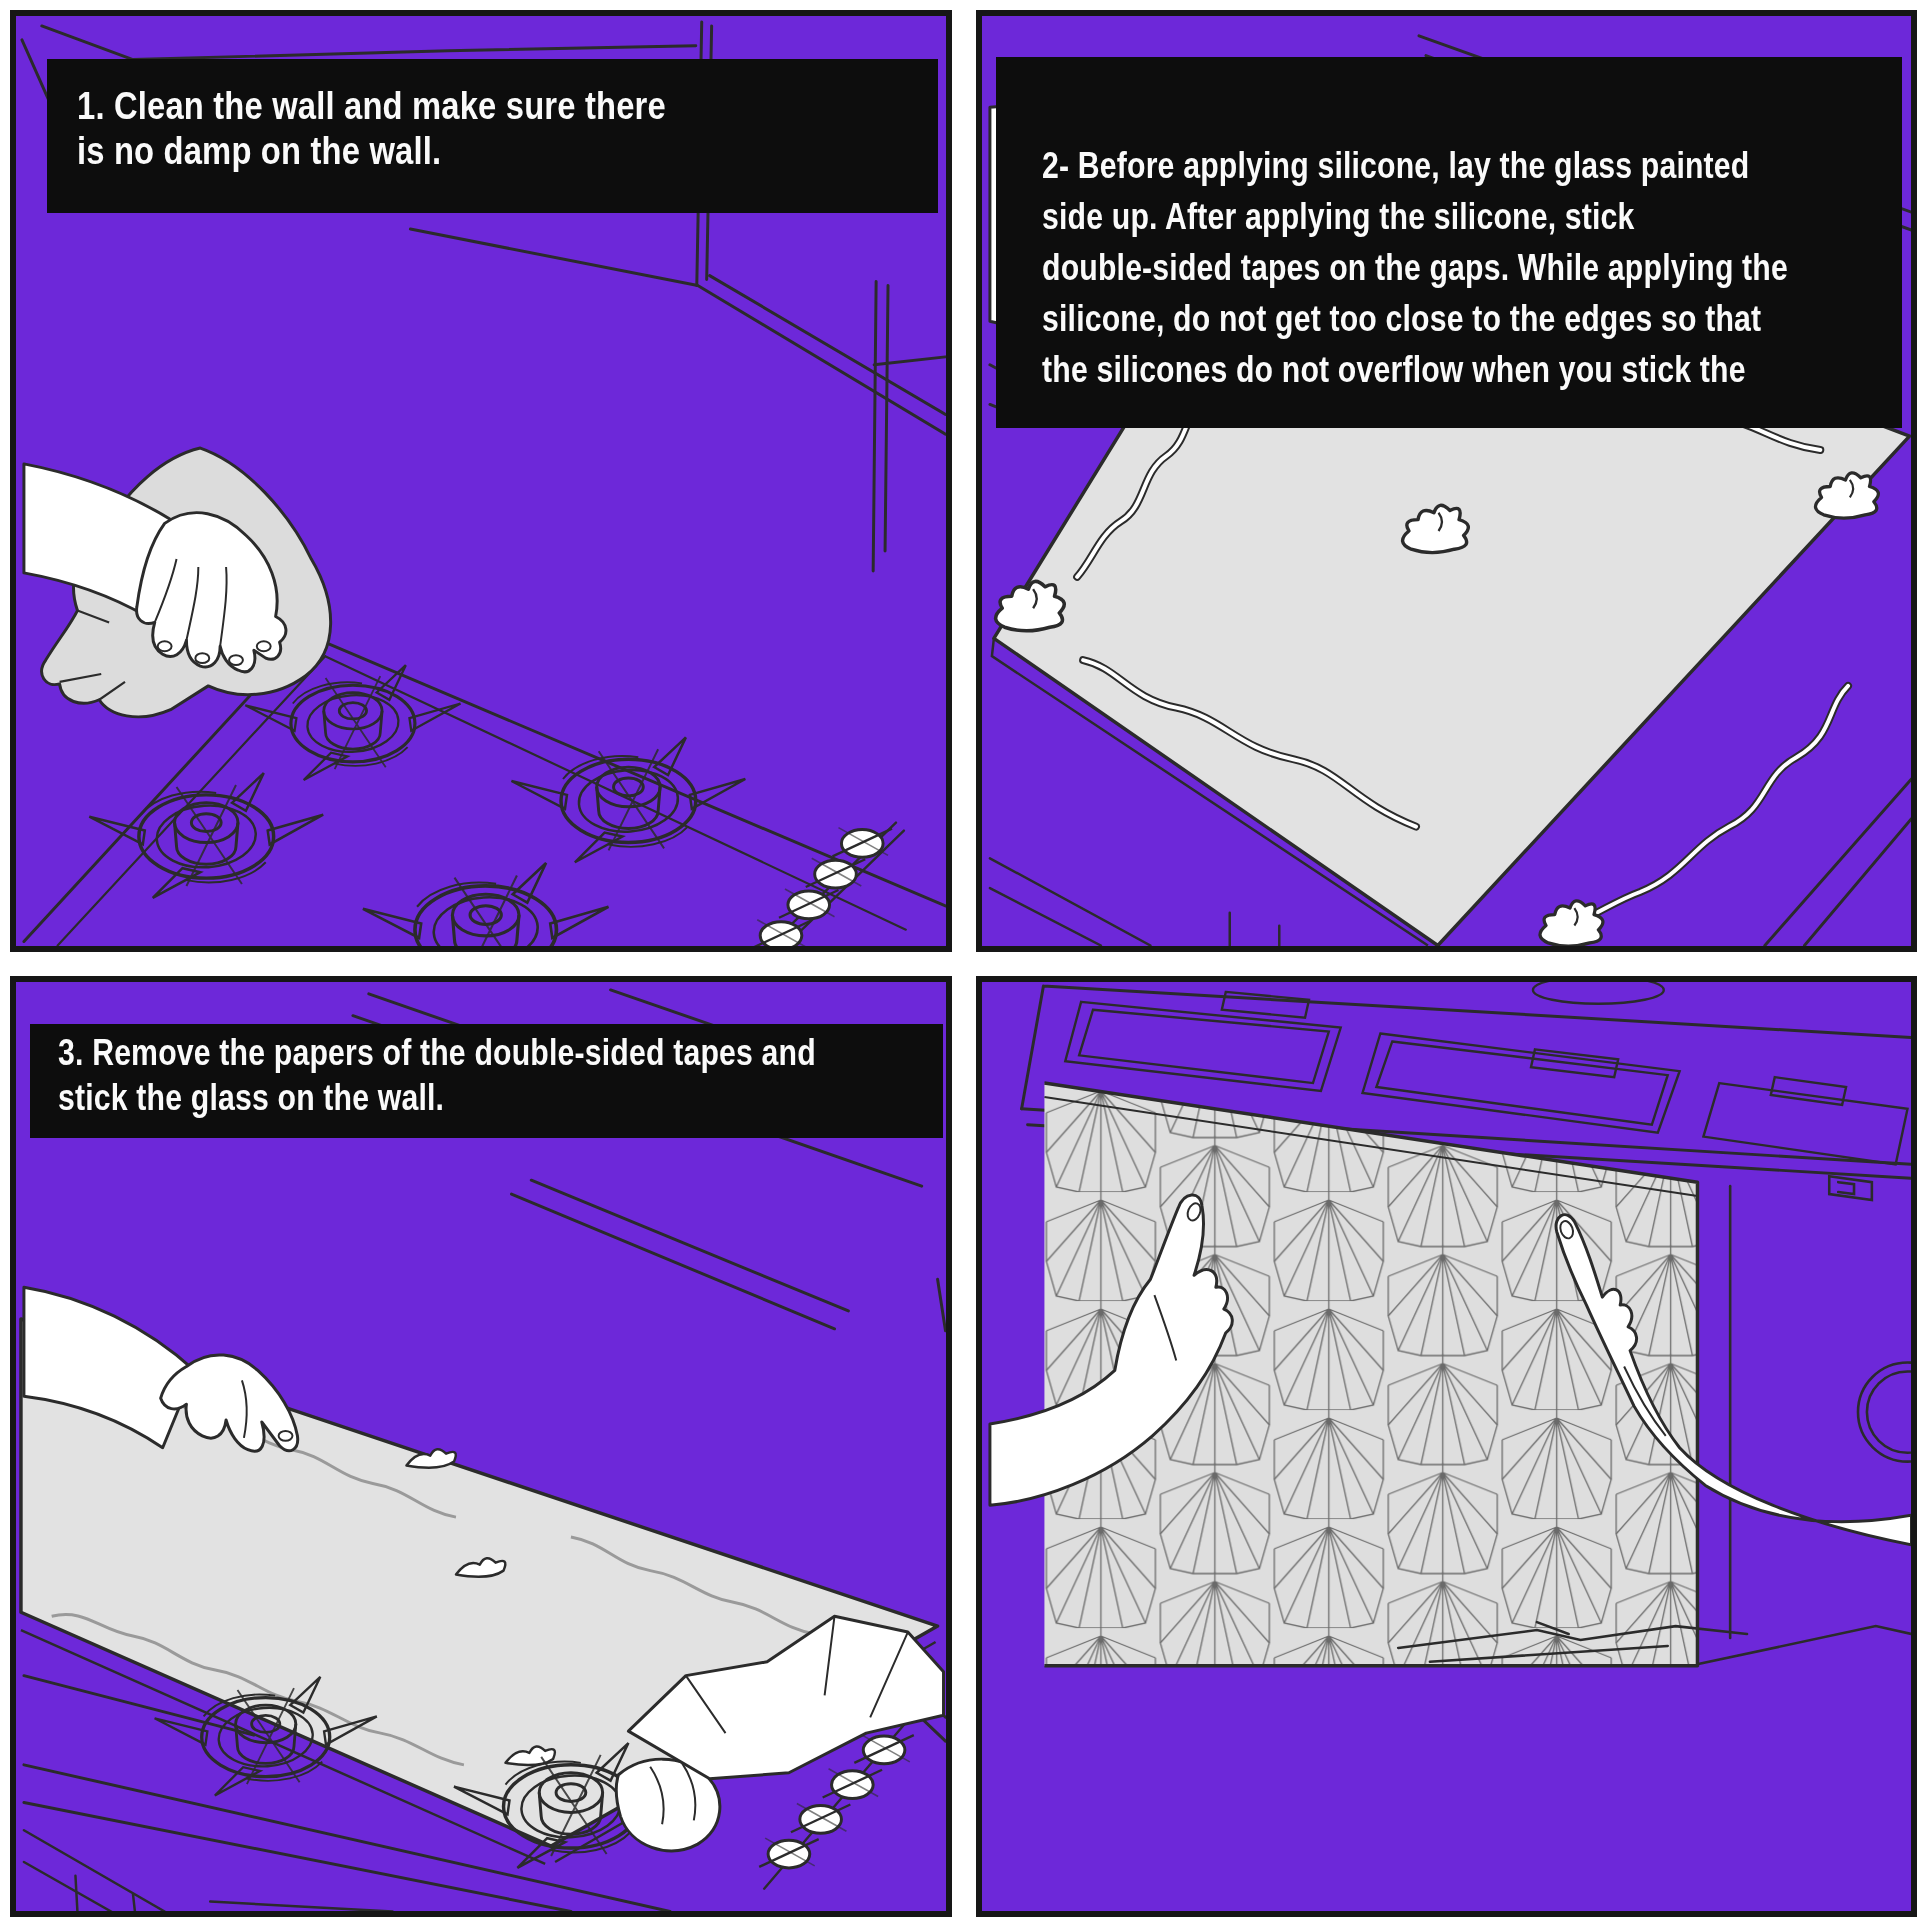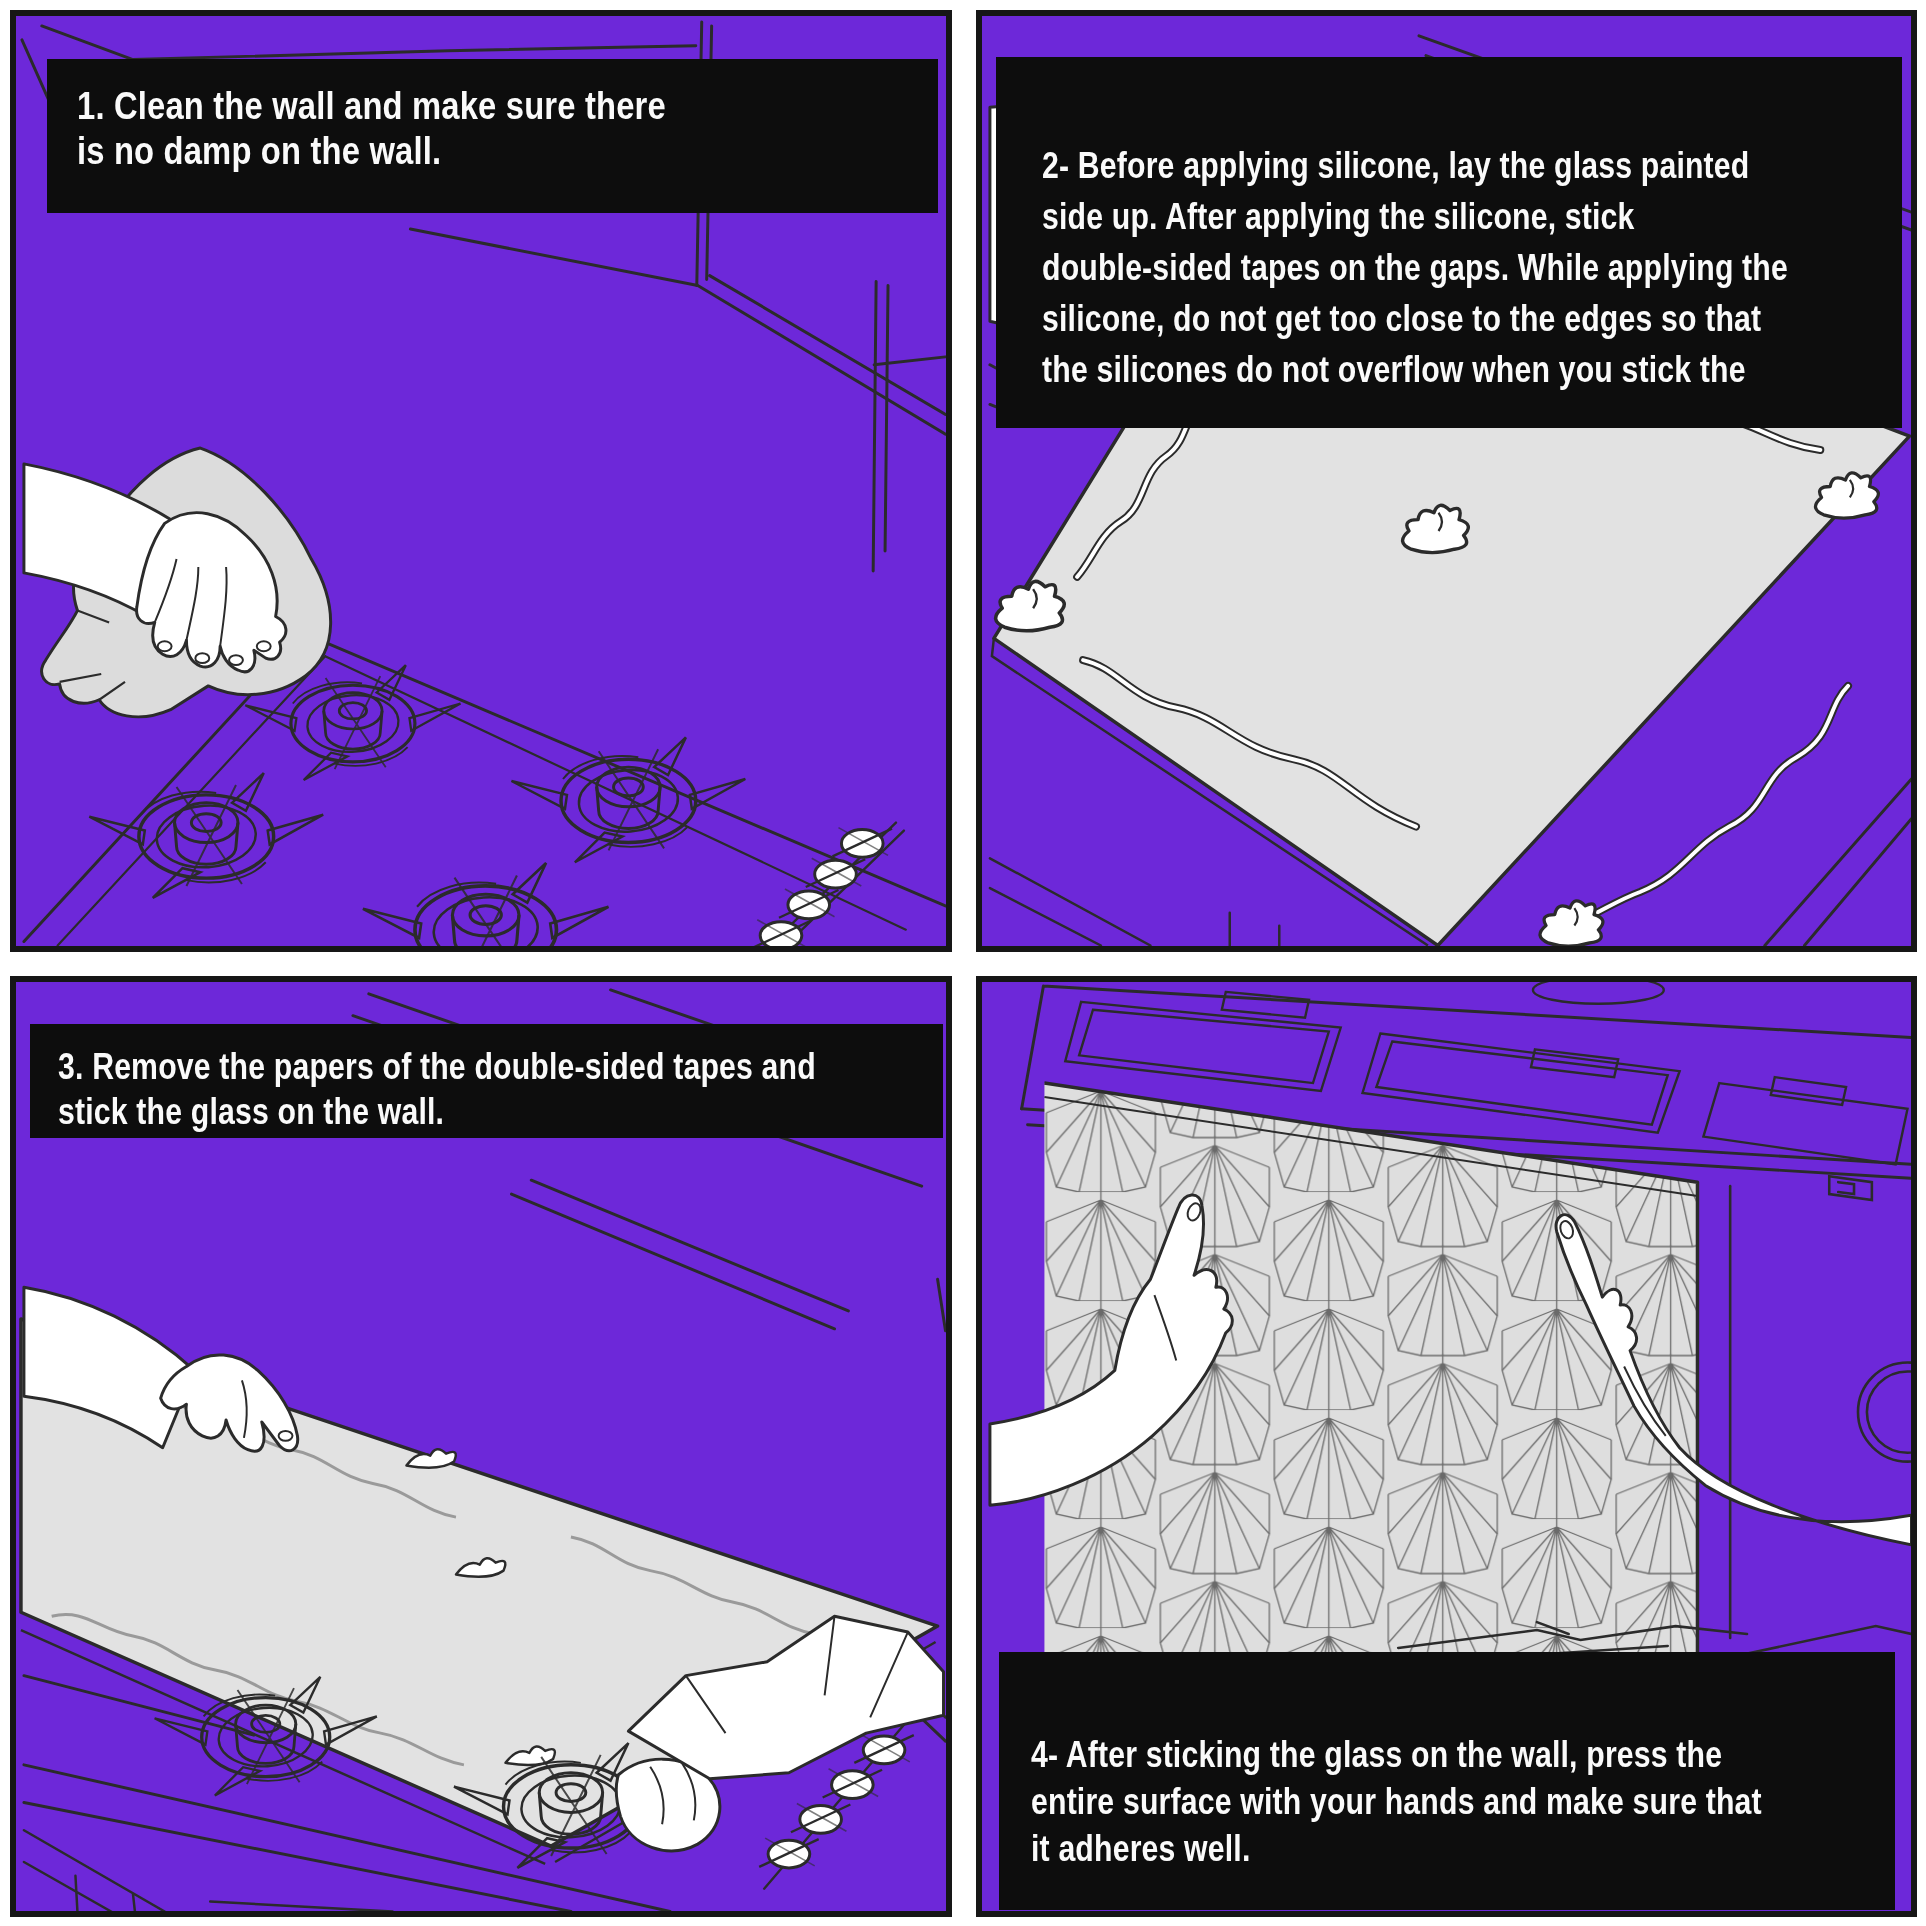--- a/index.html
+++ b/index.html
@@ -34,21 +34,21 @@
     font-weight:700;
     transform:scaleX(0.84);
     transform-origin:0 0;
     letter-spacing:0.2px;
     color:#fafafa;
   }
   #cap1{left:31px;top:43px;width:891px;height:154px;padding:24px 0 0 30px;}
   #cap1 .cap-inner{font-size:39px;line-height:45px;}
   #cap2{left:14px;top:41px;width:906px;height:371px;padding:83px 0 0 46px;}
   #cap2 .cap-inner{font-size:36px;line-height:51px;}
-  #cap3{left:14px;top:42px;width:913px;height:114px;padding:20px 0 0 28px;}
+  #cap3{left:14px;top:42px;width:913px;height:114px;padding:6px 0 0 28px;}
   #cap3 .cap-inner{font-size:36px;line-height:45px;}
   #cap4{left:17px;top:670px;width:896px;height:258px;padding:79px 0 0 32px;}
   #cap4 .cap-inner{font-size:36px;line-height:47px;}
 </style>
 </head>
 <body>
 
 <div class="page">
 
   <div class="panel">
@@ -306,21 +306,16 @@
         <path fill="none" stroke="#2b2b2b" stroke-width="2" d="M174,316 C182,338 190,360 196,382"></path>
         <ellipse cx="214" cy="232" rx="6" ry="9" fill="#ffffff" stroke="#2b2b2b" stroke-width="2" transform="rotate(22 214 232)"></ellipse>
       </g>
 
       <g>
         <path fill="#ffffff" stroke="#2b2b2b" stroke-width="3" stroke-linejoin="round" d="M938,538 C860,552 788,544 730,508 C700,484 674,456 658,428 C644,398 626,362 610,326 C600,306 588,278 580,252 C576,236 590,228 598,242 C610,266 618,292 626,318 C636,304 648,310 644,326 C654,324 660,336 652,348 C662,352 664,364 654,372 C666,406 682,442 704,470 C744,514 836,548 938,568 Z"></path>
         <path fill="none" stroke="#2b2b2b" stroke-width="2" d="M648,388 C660,414 674,438 690,458"></path>
         <ellipse cx="590" cy="250" rx="6" ry="9" fill="#ffffff" stroke="#2b2b2b" stroke-width="2" transform="rotate(-20 590 250)"></ellipse>
       </g>
     </svg>
-    <div class="cap" id="cap4">
-      <div class="cap-inner">4- After sticking the glass on the wall, press the
-entire surface with your hands and make sure that
-it adheres well.</div>
-    </div>
   </div>
 
 </div>
 
 
 </body></html>

